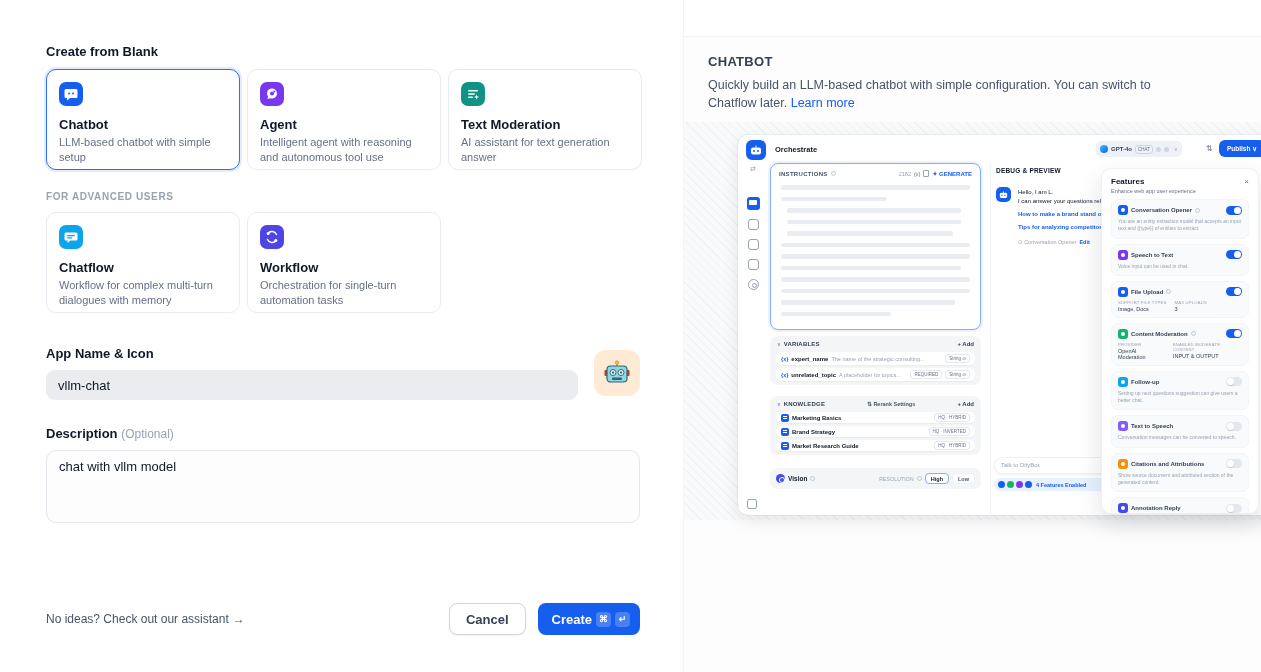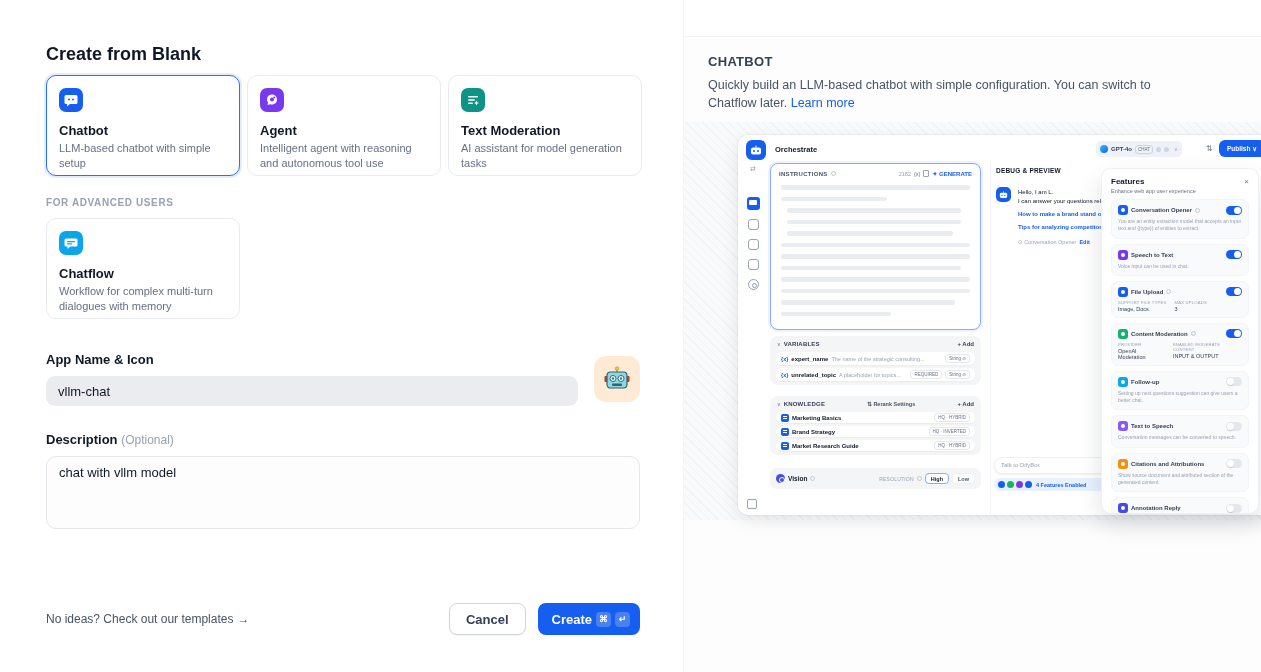--- a/index.html
+++ b/index.html
@@ -1,21 +1,21 @@
 <!DOCTYPE html>
 <html><head>
 <meta charset="utf-8">
 <style>
   * { margin:0; padding:0; box-sizing:border-box; }
   html,body { width:1261px; height:672px; font-family:"Liberation Sans", sans-serif; background:#fff; overflow:hidden; }
   .stage { position:relative; width:1261px; height:672px; background:#fff; }
 
   
   .modal-left { position:absolute; left:0; top:0; width:683px; height:672px; background:#fff; }
-  .m-title { margin:44px 0 0 46px; font-size:18px; font-weight:700; color:#101828; }
+  .m-title { margin:44px 0 0 46px; font-size:13px; font-weight:700; color:#101828; }
   .m-choose { margin:30px 0 0 46px; font-size:13px; font-weight:700; color:#101828; }
   .m-group-label { margin:21px 0 0 46px; font-size:10px; font-weight:600; color:#98a2b3; letter-spacing:.6px; }
   .cards { display:flex; gap:7px; margin:10px 0 0 46px; }
   .card { width:194px; height:101px; background:#fff; border:1px solid #e9ebf0; border-radius:10px; padding:12px; cursor:pointer; position:relative; }
   .card.selected { border-color:#2970ff; box-shadow:0 0 0 2px rgba(21,94,239,.12); }
   .card-ic { width:24px; height:24px; border-radius:7px; display:flex; align-items:center; justify-content:center; }
   .card-title { margin-top:11px; font-size:13px; font-weight:700; color:#101828; }
   .card-desc { margin-top:3px; font-size:11px; color:#667085; line-height:1.32; }
   .appname-label { margin:33px 0 0 46px; font-size:13px; font-weight:700; color:#101828; }
   .appname-row { position:relative; margin:9px 0 0 46px; width:594px; }
@@ -179,36 +179,48 @@
       <div class="card">
         <div class="card-ic" style="background: rgb(14, 147, 132);">
           <svg width="14" height="14" viewBox="0 0 14 14">
               <rect x="2" y="3" width="10" height="1.6" rx="0.8" fill="#fff"></rect>
               <rect x="2" y="6.2" width="7" height="1.6" rx="0.8" fill="#fff"></rect>
               <rect x="2" y="9.4" width="5" height="1.6" rx="0.8" fill="#fff"></rect>
               <path d="M10.5 7.5l.7 1.8 1.8.7-1.8.7-.7 1.8-.7-1.8-1.8-.7 1.8-.7z" fill="#fff"></path>
             </svg>
         </div>
         <div class="card-title">Text Moderation</div>
-        <div class="card-desc">AI assistant for model generation tasks</div>
+        <div class="card-desc">AI assistant for text generation answer</div>
       </div>
     </div>
 
     <div class="m-group-label">FOR ADVANCED USERS</div>
     <div class="cards">
       <div class="card">
         <div class="card-ic" style="background: rgb(11, 165, 236);">
           <svg width="14" height="14" viewBox="0 0 14 14">
               <path d="M2 2.5h10A1.5 1.5 0 0 1 13.5 4v5A1.5 1.5 0 0 1 12 10.5H6.5L3.5 13v-2.5H2A1.5 1.5 0 0 1 .5 9V4A1.5 1.5 0 0 1 2 2.5z" fill="#fff"></path>
               <rect x="3" y="5" width="8" height="1.2" rx="0.6" fill="#0ba5ec"></rect>
               <rect x="3" y="7.3" width="5" height="1.2" rx="0.6" fill="#0ba5ec"></rect>
             </svg>
         </div>
         <div class="card-title">Chatflow</div>
         <div class="card-desc">Workflow for complex multi-turn dialogues with memory</div>
+      </div>
+      <div class="card">
+        <div class="card-ic" style="background: rgb(78, 69, 229);">
+          <svg width="14" height="14" viewBox="0 0 14 14">
+              <path d="M11.5 4.5a5 5 0 0 0-8.6-1" stroke="#fff" stroke-width="1.4" fill="none" stroke-linecap="round"></path>
+              <path d="M2.5 9.5a5 5 0 0 0 8.6 1" stroke="#fff" stroke-width="1.4" fill="none" stroke-linecap="round"></path>
+              <circle cx="3.2" cy="3.4" r="1.5" fill="#fff"></circle>
+              <circle cx="10.8" cy="10.6" r="1.5" fill="#fff"></circle>
+            </svg>
+        </div>
+        <div class="card-title">Workflow</div>
+        <div class="card-desc">Orchestration for single-turn automation tasks</div>
       </div>
     </div>
 
     <div class="appname-label">App Name &amp; Icon</div>
     <div class="appname-row">
       <input class="appname-input" type="text" value="vllm-chat" style="">
       <button class="appicon-btn">
         <span>
           <svg width="28" height="26" viewBox="0 0 28 26" class="mini-robot">
             <line x1="14" y1="2" x2="14" y2="6" stroke="#c9852f" stroke-width="1.4"></line>
@@ -226,21 +238,21 @@
       </button>
     </div>
 
     <div class="desc-label-row">
       <span class="desc-label">Description</span>
       <span class="desc-optional">(Optional)</span>
     </div>
     <textarea class="desc-textarea" style="">chat with vllm model</textarea>
 
     <div class="m-footer">
-      <span class="templates-link"><span>No ideas? Check out our templates</span><span class="templates-arrow">→</span></span>
+      <span class="templates-link"><span>No ideas? Check out our assistant</span><span class="templates-arrow">→</span></span>
       <span class="spacer"></span>
       <button class="btn-cancel">Cancel</button>
       <button class="btn-create">
         <span>Create</span>
         <span class="kbd">⌘</span>
         <span class="kbd">↵</span>
       </button>
     </div>
   </div>
 

